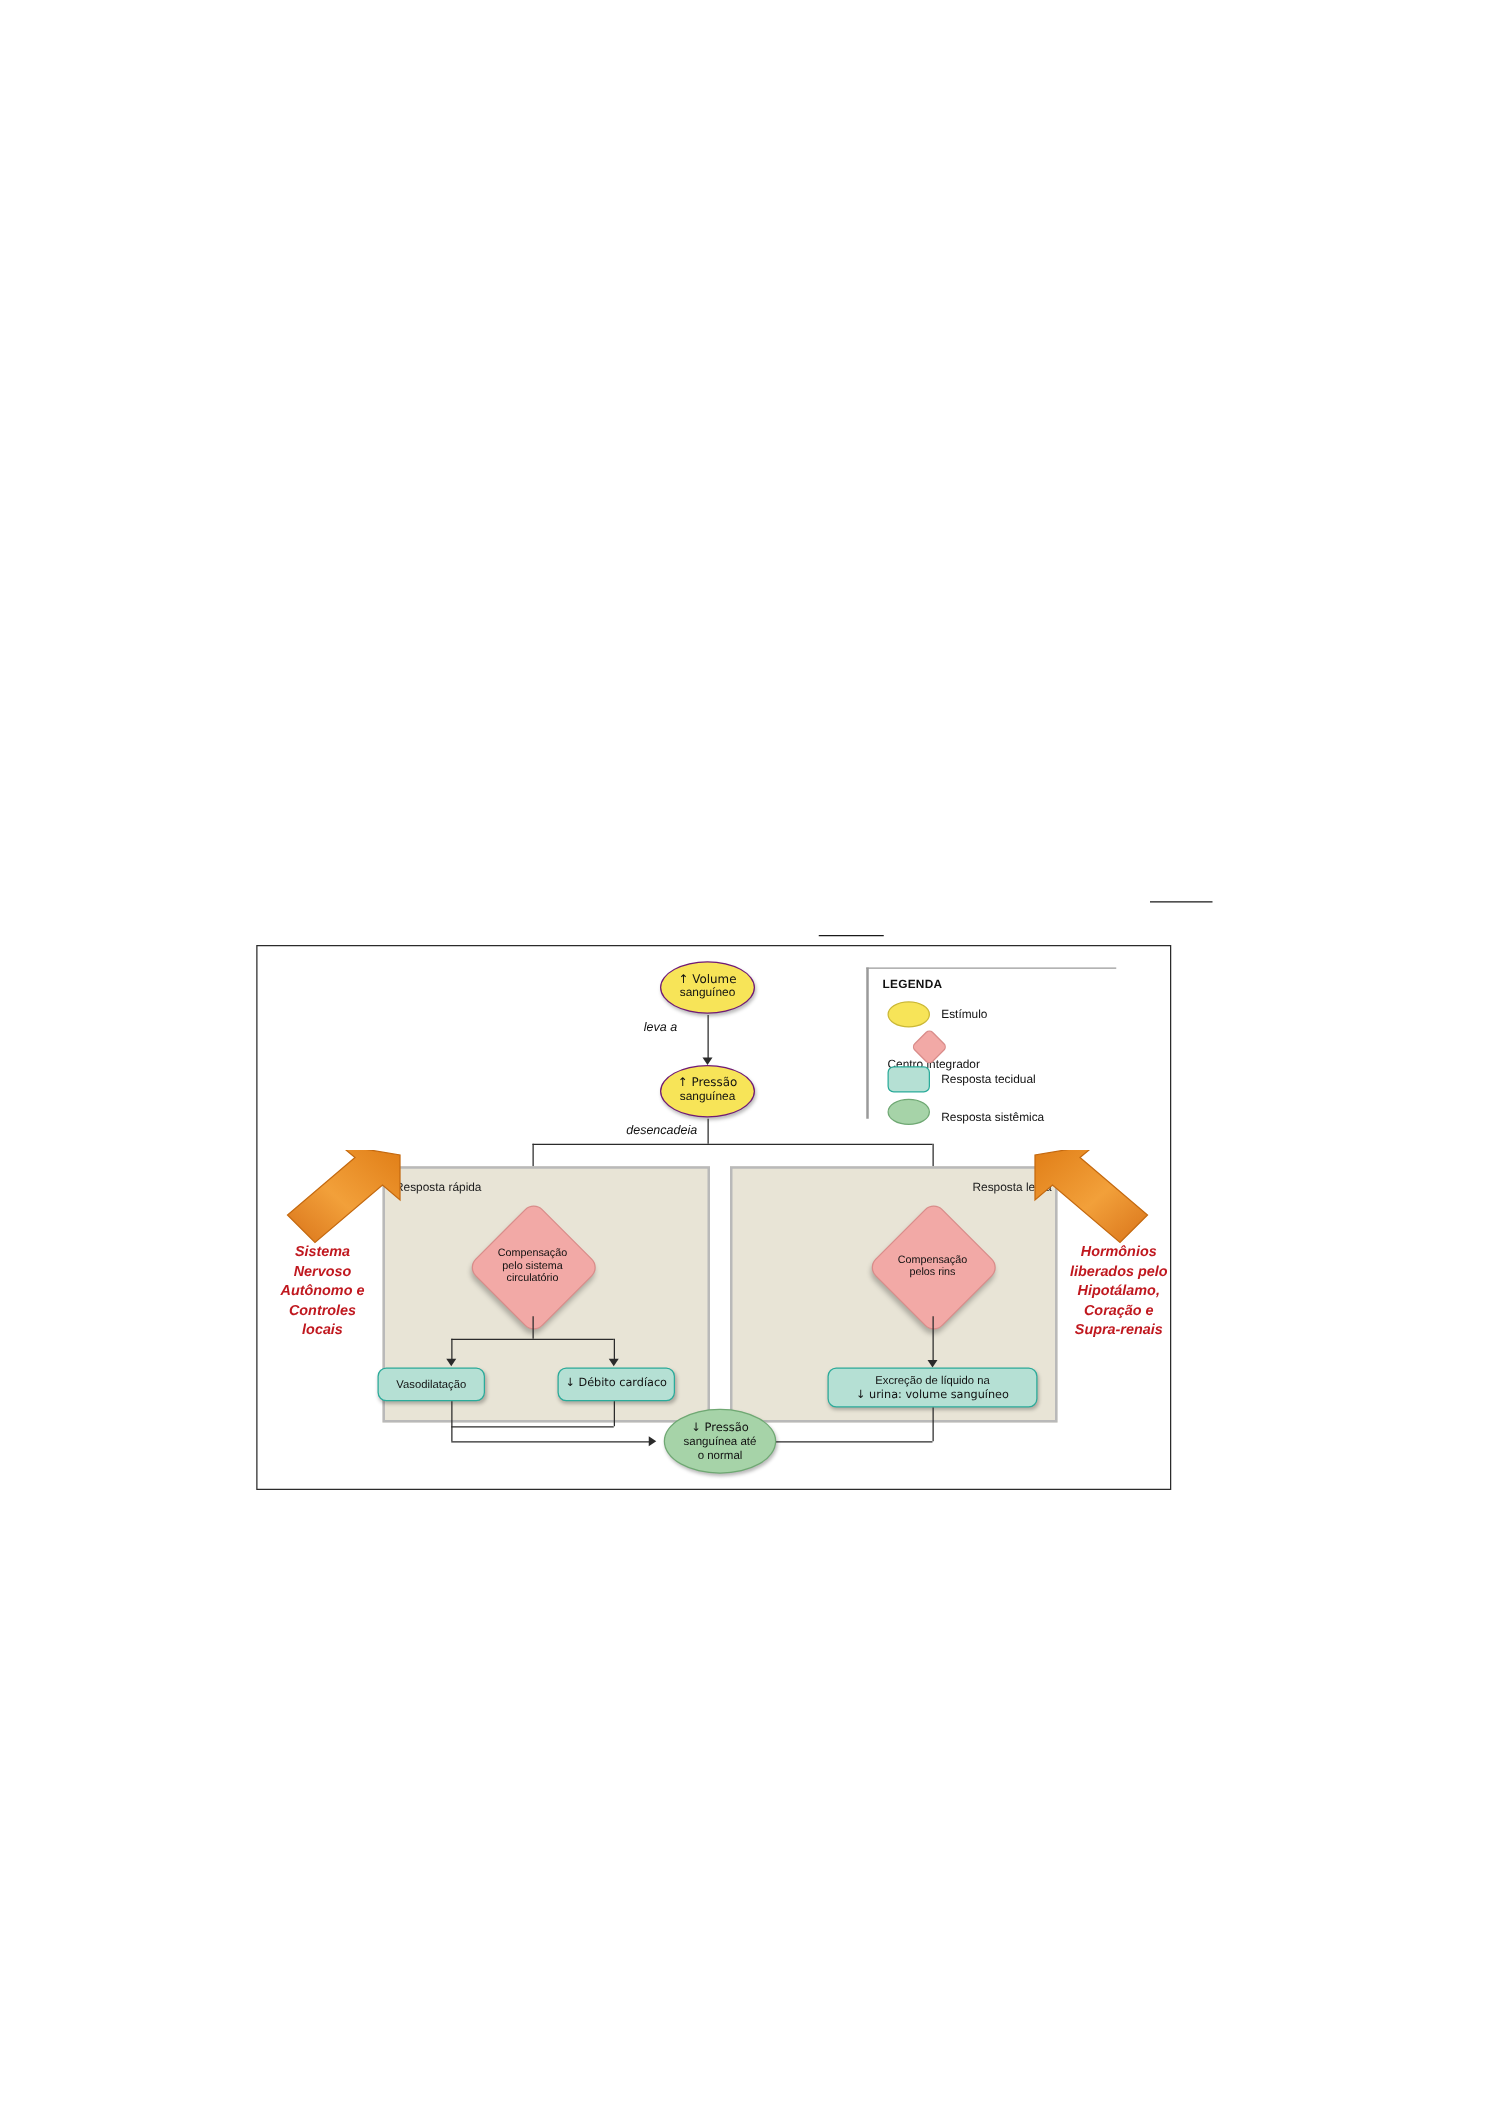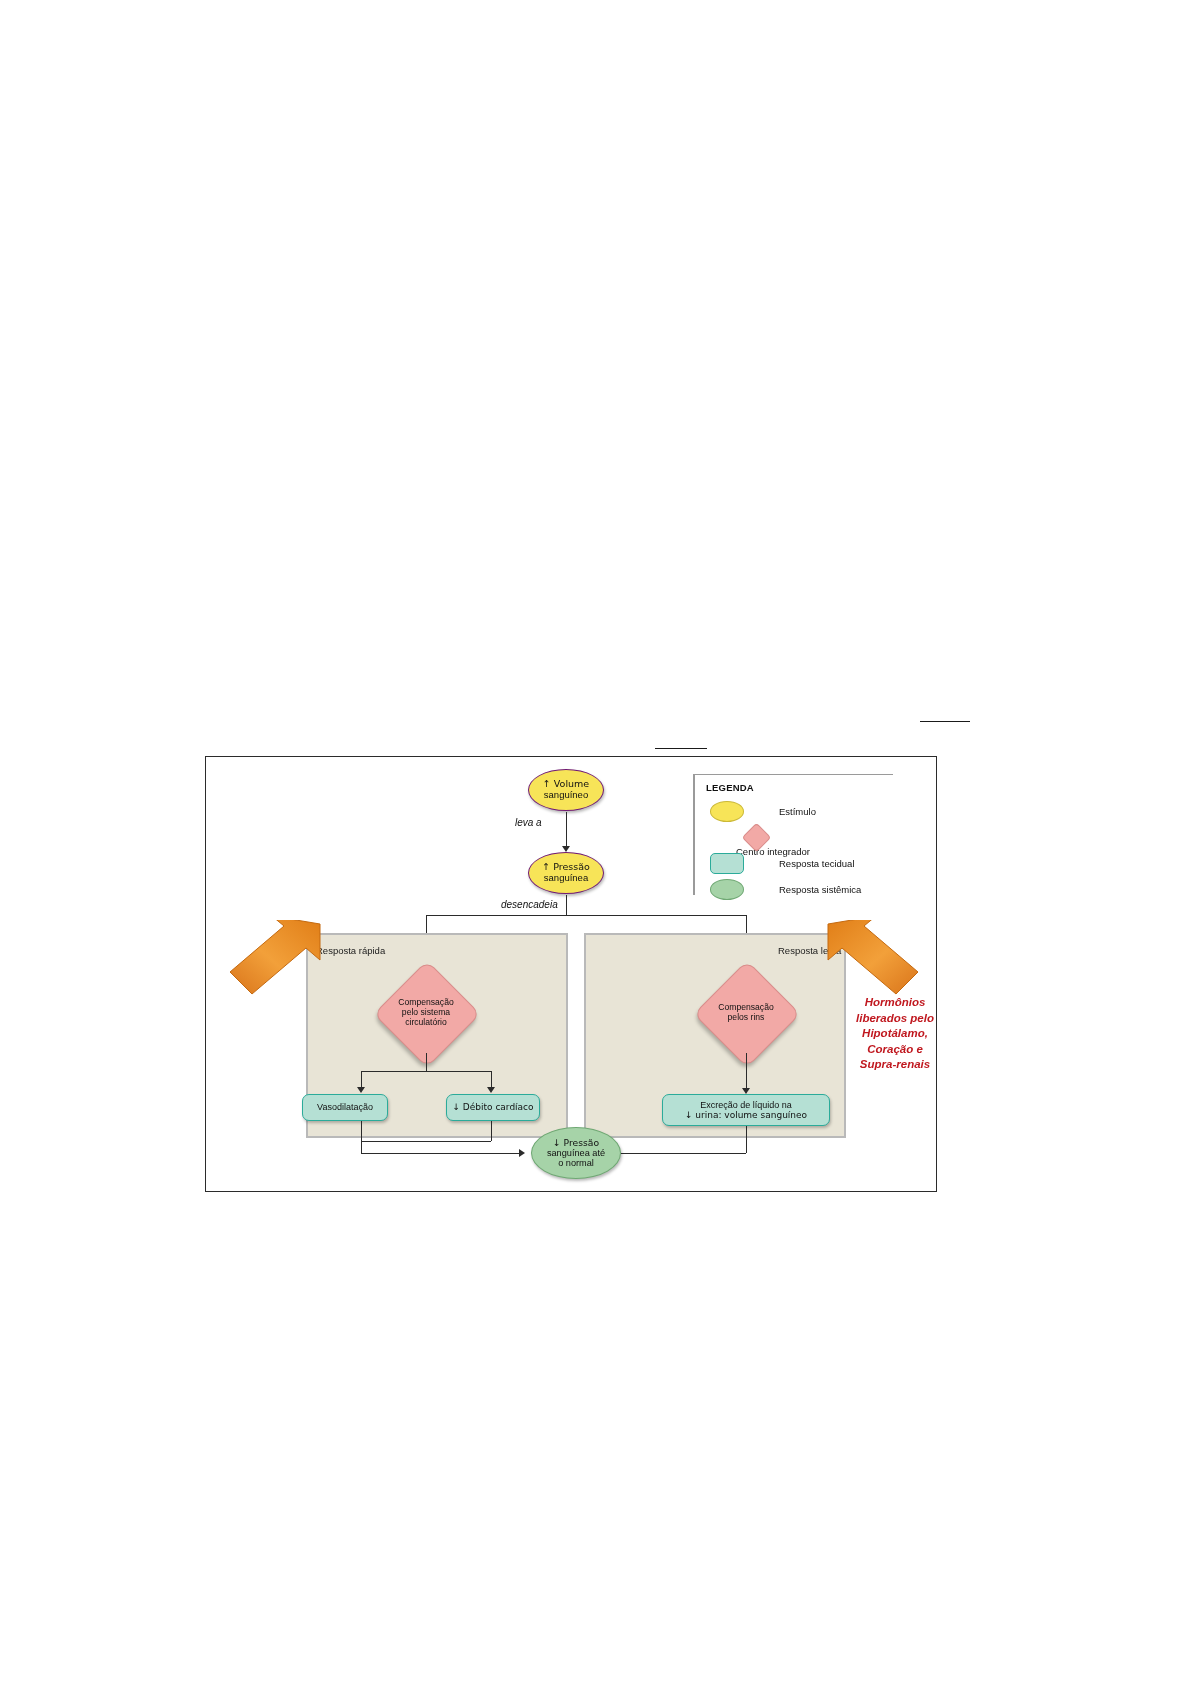--- a/index.html
+++ b/index.html
@@ -56,21 +56,21 @@
           background:#fff;}
   .legend-title{position:absolute;font-size:9.5px;font-weight:bold;color:#111;letter-spacing:.2px;}
   .legend-row{position:absolute;display:flex;align-items:center;}
   .legend-swatch{width:32px;height:19px;margin-right:9px;flex:none;}
   .sw-ellipse-y{background:#f7e458;border:1px solid #cbb836;border-radius:50%;}
   .sw-ellipse-g{background:#a6d3a8;border:1px solid #6fa873;border-radius:50%;}
   .sw-box-t{background:#b5e0d4;border:1px solid #2bab9a;border-radius:5px;}
   .sw-diamond{position:relative;}
   .sw-diamond i{position:absolute;left:7px;top:0px;width:19px;height:19px;display:block;
                 background:#f2a9a6;border:1px solid #d98c8a;border-radius:4px;transform:rotate(45deg);}
-  .legend-text{font-size:9.5px;color:#111;white-space:nowrap;margin-left:26px;}
+  .legend-text{font-size:9.5px;color:#111;white-space:nowrap;}
 
   
   .annot{position:absolute;color:#c0181f;font-weight:bold;font-style:italic;
          font-size:11.5px;line-height:1.35;text-align:center;}
 
   .arrow-big{position:absolute;}
 
   .up,.dn{font-family:"DejaVu Sans",sans-serif;}
 </style>
 </head>
@@ -193,38 +193,45 @@
           <i></i>
         </span>
       <span class="legend-text">Centro integrador</span>
     </div>
 
     <div class="legend-row" style="left:504px;top:96px;">
       <span class="legend-swatch sw-box-t"></span>
       <span class="legend-text">Resposta tecidual</span>
     </div>
 
-    <div class="legend-row" style="left:504px;top:122px;">
+    <div class="legend-row" style="left:504px;top:122px;align-items:flex-end;">
       <span class="legend-swatch sw-ellipse-g"></span>
       <span class="legend-text">Resposta sistêmica</span>
     </div>
 
   </div>
 
   <svg class="arrow-big" width="110" height="80" viewBox="0 0 110 80" style="left:222px;top:920px;">
     <defs>
       <linearGradient id="gl" x1="0" y1="1" x2="1" y2="0">
         <stop offset="0%" stop-color="#d9741a"></stop>
         <stop offset="45%" stop-color="#f2a03a"></stop>
         <stop offset="100%" stop-color="#e07d16"></stop>
       </linearGradient>
     </defs>
     <path d="M4 74 L30 52 L22 44 L62 40 L58 4 L50 12 L96 12 L96 22 L54 22 L58 30 L20 34 L28 42 Z" fill="none"></path>
     <path d="M98 4 L98 40 L84 28 L30 74 L8 52 L62 6 L50 -4 Z" fill="url(#gl)" stroke="#c4690f" stroke-width="1"></path>
   </svg>
+  <div class="annot" style="left:198px;top:995px;width:120px;">
+    <span>Sistema</span><br>
+    <span>Nervoso</span><br>
+    <span>Autônomo e</span><br>
+    <span>Controles</span><br>
+    <span>locais</span>
+  </div>
 
   <svg class="arrow-big" width="110" height="80" viewBox="0 0 110 80" style="left:818px;top:920px;">
     <defs>
       <linearGradient id="gr" x1="1" y1="1" x2="0" y2="0">
         <stop offset="0%" stop-color="#d9741a"></stop>
         <stop offset="45%" stop-color="#f2a03a"></stop>
         <stop offset="100%" stop-color="#e07d16"></stop>
       </linearGradient>
     </defs>
     <path d="M10 4 L10 40 L24 28 L78 74 L100 52 L46 6 L58 -4 Z" fill="url(#gr)" stroke="#c4690f" stroke-width="1"></path>

